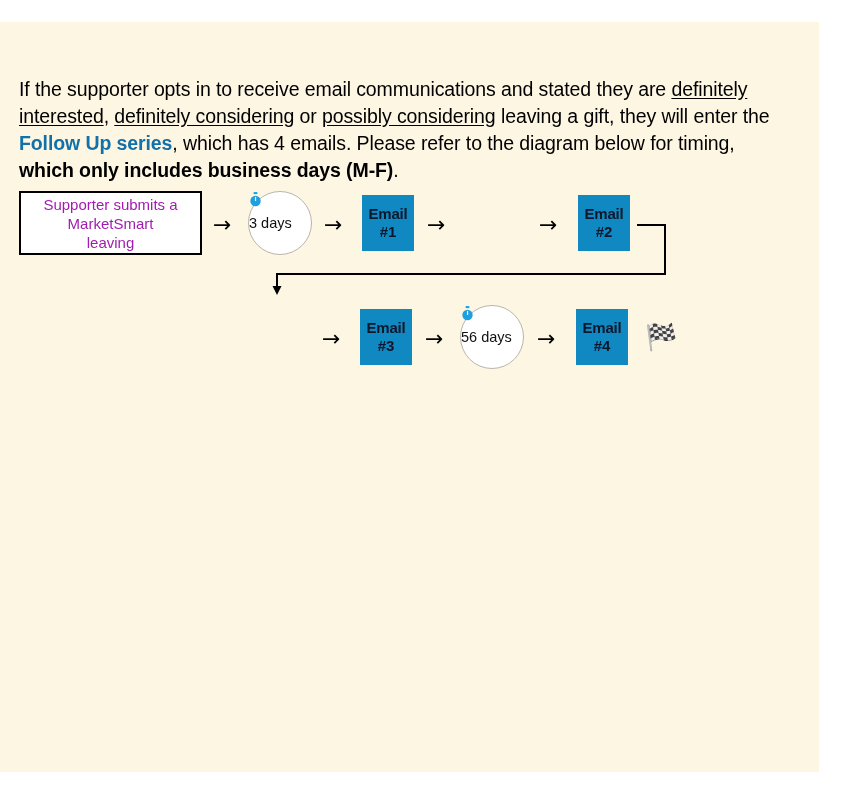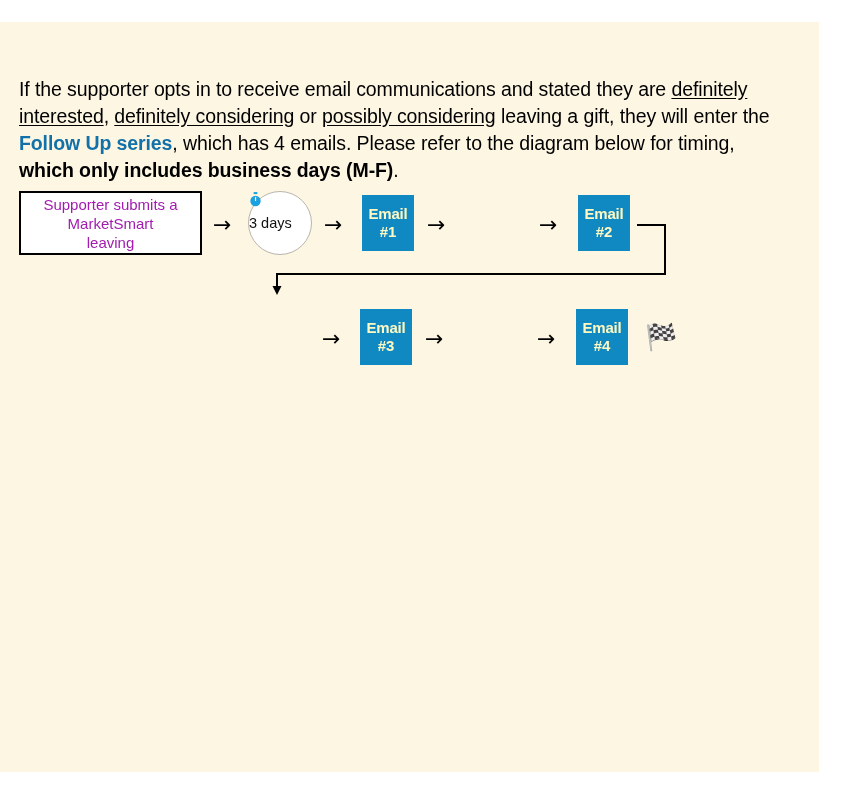--- a/index.html
+++ b/index.html
@@ -98,21 +98,21 @@
     width: 52px;
     height: 56px;
     background: #1089C2;
     display: flex;
     flex-direction: column;
     align-items: center;
     justify-content: center;
     line-height: 18px;
   }
   .email-box span {
-    color: #fef9c3;
+    color: #0f172a;
     font-size: 15px;
     font-weight: bold;
     letter-spacing: -0.2px;
   }
 
   
   .arrow {
     font-size: 22px;
     color: #000;
     line-height: 1;
@@ -181,20 +181,28 @@
 
     <div class="node arrow" style="left:322px; top:166px;">→</div>
 
     <div class="node email-box" style="left:360px; top:147px;">
       <span>Email</span>
       <span>#3</span>
     </div>
 
     <div class="node arrow" style="left:425px; top:166px;">→</div>
 
+    <div class="node circle" style="left:460px; top:143px;">
+      <svg class="stopwatch" viewBox="0 0 14 16">
+        <rect x="5" y="0" width="4" height="2.2" fill="#1BA0E0"></rect>
+        <circle cx="7" cy="9.6" r="5.6" fill="#1BA0E0"></circle>
+        <rect x="6.4" y="5.2" width="1.3" height="4.4" fill="#ffffff"></rect>
+      </svg>
+      <span class="days">56 days</span>
+    </div>
 
     <div class="node arrow" style="left:537px; top:166px;">→</div>
 
     <div class="node email-box" style="left:576px; top:147px;">
       <span>Email</span>
       <span>#4</span>
     </div>
 
     <div class="node flag" style="left:645px; top:162px;">🏁</div>
 

